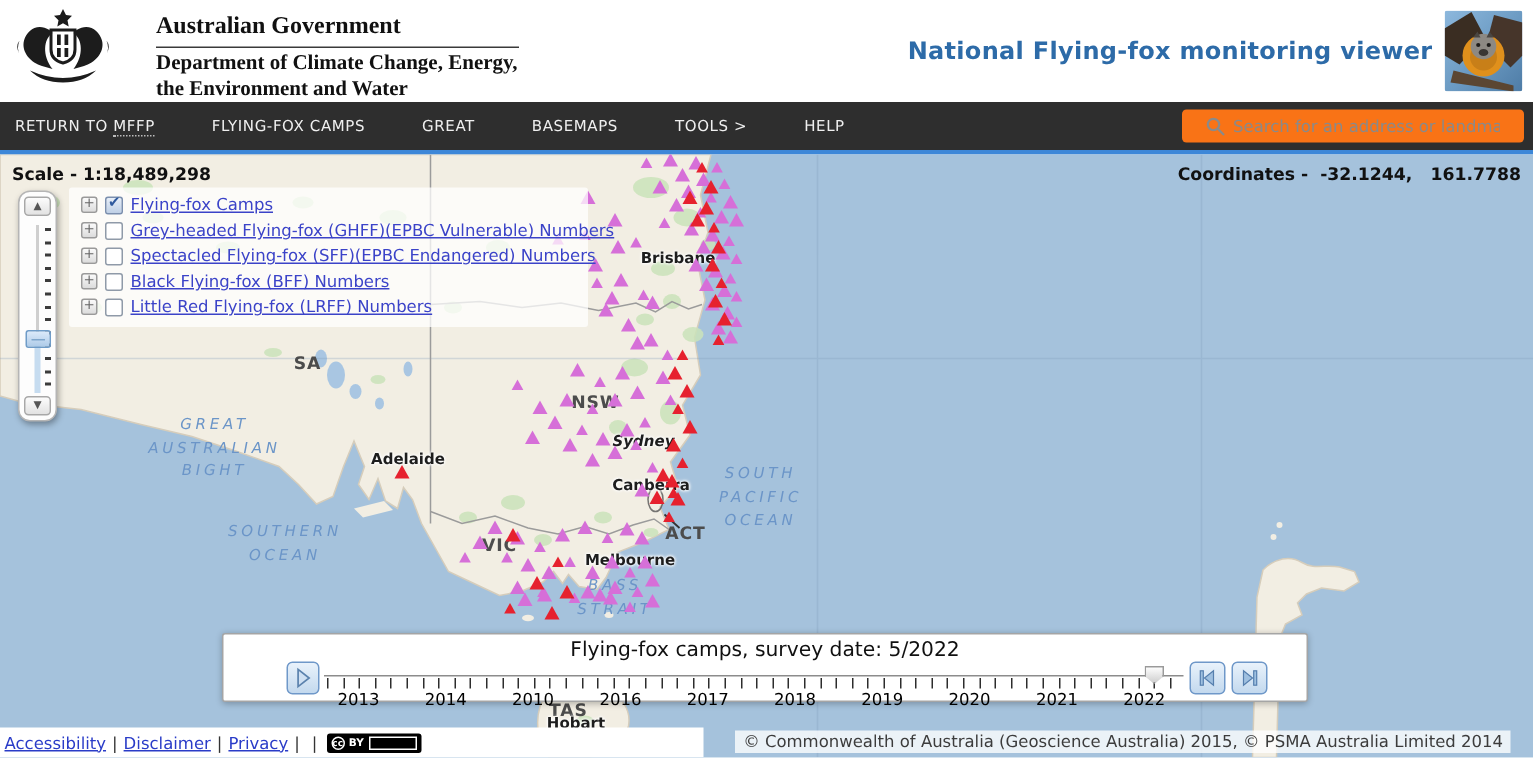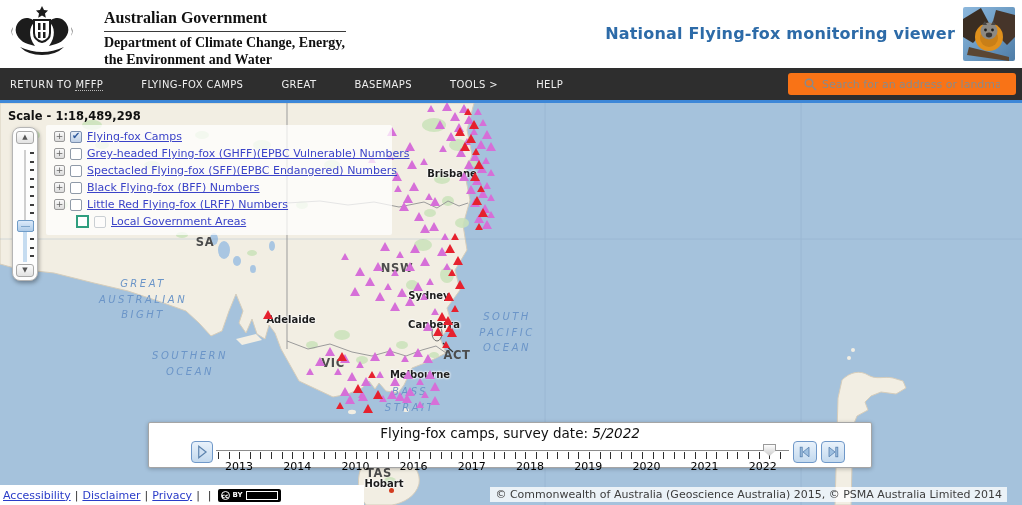--- a/index.html
+++ b/index.html
@@ -63,30 +63,30 @@
   .zbtn{position:absolute;left:3px;width:18px;height:13px;background:linear-gradient(#fcfcfc,#e2e2e2);border:1px solid #a8a8a8;border-radius:3px;font-size:7px;line-height:11px;text-align:center;color:#555;cursor:pointer}
   .ztrack{position:absolute;left:11px;top:22px;width:2px;height:112px;background:#cfcfcf}
   .ztrack-fill{position:absolute;left:10px;top:100px;width:4px;height:34px;background:#c6dcf0}
   .vtick{position:absolute;left:17px;width:4px;height:2px;background:#3c3c3c}
   .zthumb{position:absolute;left:4px;top:92px;width:17px;height:12px;background:linear-gradient(#dceafa,#aecbe8);border:1px solid #6f9cc8;border-radius:2px;cursor:pointer;z-index:2}
   .zthumb::before{content:"";position:absolute;left:3px;right:3px;top:5px;border-top:1px solid #7fa6cc}
 
   
   .timepanel{position:absolute;left:148px;top:319px;width:724px;height:46px;z-index:6;background:#fff;border:1px solid #a5a5a5;border-radius:2px;box-shadow:0 1px 4px rgba(0,0,0,.25)}
   .tp-title{position:absolute;left:0;right:0;top:2px;text-align:center;font-size:13.5px;color:#101010}
-  .tp-title .val{font-style:italic}
+  .tp-title .val{}
   .play-btn{position:absolute;left:42px;top:18px;width:22px;height:22px;background:linear-gradient(#e9f2fb,#c3d9ee);border:1px solid #6f98c9;border-radius:4px;cursor:pointer;display:flex;align-items:center;justify-content:center}
   .track-line{position:absolute;left:67px;top:27px;width:573px;height:1px;background:#8c8c8c}
   .tick{position:absolute;top:29px;width:1px;height:7px;background:#2d2d2d}
   .year-label{position:absolute;top:37px;transform:translateX(-50%);font-size:11px;color:#000}
   .tthumb{position:absolute;left:614px;top:21px;width:13px;height:12px;background:linear-gradient(#fdfdfd,#cfcfcf);border:1px solid #9a9a9a;clip-path:polygon(0 0,100% 0,100% 55%,50% 100%,0 55%);cursor:pointer;z-index:2}
   .step-btn{position:absolute;top:18px;width:24px;height:22px;background:linear-gradient(#e9f2fb,#c3d9ee);border:1px solid #6f98c9;border-radius:4px;cursor:pointer;display:flex;align-items:center;justify-content:center}
 
   
-  .footer{position:absolute;left:0;top:382px;width:364px;height:20px;background:#fff;z-index:7;display:flex;align-items:center;padding-left:3px;font-size:11px;color:#333;white-space:nowrap}
+  .footer{position:absolute;left:0;top:382px;width:469px;height:20px;background:#fff;z-index:7;display:flex;align-items:center;padding-left:3px;font-size:11px;color:#333;white-space:nowrap}
   .footer a{color:#2a3cc8;text-decoration:underline;cursor:pointer}
   .footer .sep{margin:0 4px}
   .cc-badge{display:inline-flex;align-items:center;gap:3px;background:#000;border-radius:2px;height:13px;padding:0 3px;margin-left:2px}
   .cc-circle{width:9px;height:9px;border:1px solid #fff;border-radius:50%;color:#fff;font-size:6px;line-height:7px;text-align:center;font-weight:bold}
   .cc-by{color:#fff;font-size:7px;font-weight:bold}
   .cc-ext{width:32px;height:9px;background:#000;border:1px solid #fff}
   .attribution{position:absolute;right:15px;top:384px;z-index:6;background:rgba(255,255,255,.78);font-size:11px;color:#3c3c3c;padding:1px 5px}
 </style>
 </head>
 <body>
@@ -225,31 +225,32 @@
         <path d="M287,0 V246"></path>
         <path d="M287,100 L320,98 L348,102 L374,99 L399,104 L424,99 L437,105 L448,98 L459,103 L468,100"></path>
         <path d="M287,238 L308,246 L330,241 L352,249 L372,253 L390,248 L406,253 L422,247 L436,243 L446,250"></path>
       </g>
 
       <ellipse cx="437" cy="230" rx="5" ry="8" fill="none" stroke="#555" opacity=".8"></ellipse>
       <line x1="443" y1="240" x2="453" y2="249" stroke="#333" stroke-width="1.2"></line>
     </svg>
 
     <div class="scale-label">Scale - 1:18,489,298</div>
+    <div class="coords-label">Coordinates -  -32.1244,   161.7788</div>
 
     <div id="labels">
         <div class="map-label state-label" style="left: 205px; top: 139px;">SA</div>
         <div class="map-label state-label" style="left: 397px; top: 165px;">NSW</div>
         <div class="map-label state-label" style="left: 333px; top: 260px;">VIC</div>
         <div class="map-label state-label" style="left: 457px; top: 252px;">ACT</div>
         <div class="map-label state-label" style="left: 379px; top: 370px;">TAS</div>
         <div class="map-label city-label" style="left: 452px; top: 70px;">Brisbane</div>
-        <div class="map-label city-label" style="left: 429px; top: 192px;">Sydney</div>
+        <div class="map-label city-label" style="left: 429px; top: 192px; font-style: italic;">Sydney</div>
         <div class="map-label city-label" style="left: 434px; top: 221px;">Canberra</div>
-        <div class="map-label city-label" style="left: 272px; top: 216px; margin-left: 19px;">Adelaide</div>
+        <div class="map-label city-label" style="left: 272px; top: 204px;">Adelaide</div>
         <div class="map-label city-label" style="left: 372px; top: 271px; margin-left: 48px;">Melbourne</div>
         <div class="map-label city-label" style="left: 384px; top: 380px;">Hobart</div>
         <div class="city-dot" style="left: 389px; top: 385px;"></div>
         <div class="map-label ocean-label" style="left: 143px; top: 196px;">GREAT
 AUSTRALIAN
 BIGHT</div>
         <div class="map-label ocean-label" style="left: 190px; top: 260px; font-style: italic;">SOUTHERN
 OCEAN</div>
         <div class="map-label ocean-label" style="left: 507px; top: 229px;">SOUTH
 PACIFIC
@@ -415,25 +416,20 @@
         <div class="layer-row">
           <div class="expander"></div>
           <div class="checkbox"></div>
           <span class="layer-link">Black Flying-fox (BFF) Numbers</span>
         </div>
         <div class="layer-row">
           <div class="expander"></div>
           <div class="checkbox"></div>
           <span class="layer-link">Little Red Flying-fox (LRFF) Numbers</span>
         </div>
-        <div class="layer-row indent">
-          <div class="lga-swatch"></div>
-          <div class="checkbox faint"></div>
-          <span class="layer-link">Local Government Areas</span>
-        </div>
       </div>
 
     <div class="zoom-widget">
       <div class="zbtn" style="top:3px">▲</div>
       <div class="ztrack"></div>
       <div class="ztrack-fill"></div>
       <div id="vticks">
           <div class="vtick" style="top: 24px;"></div>
           <div class="vtick" style="top: 32.6px;"></div>
           <div class="vtick" style="top: 41.2px;"></div>

